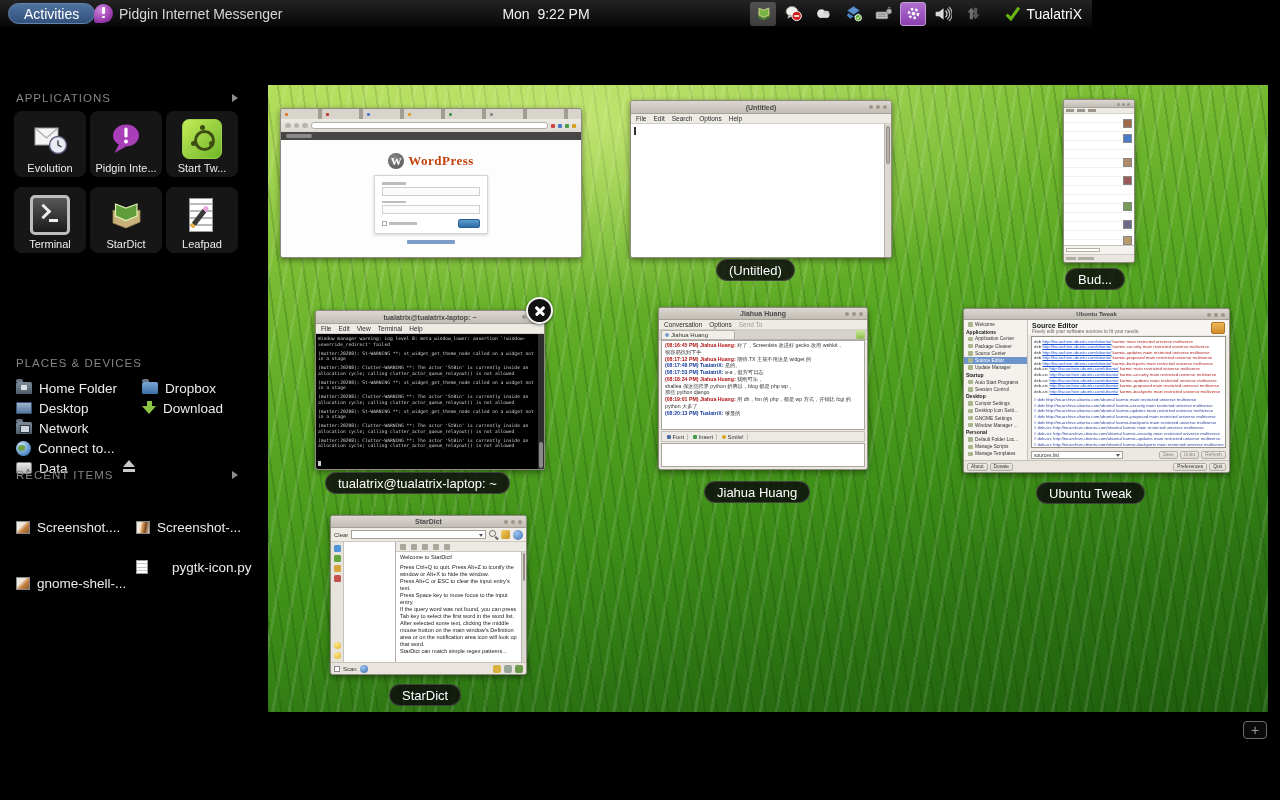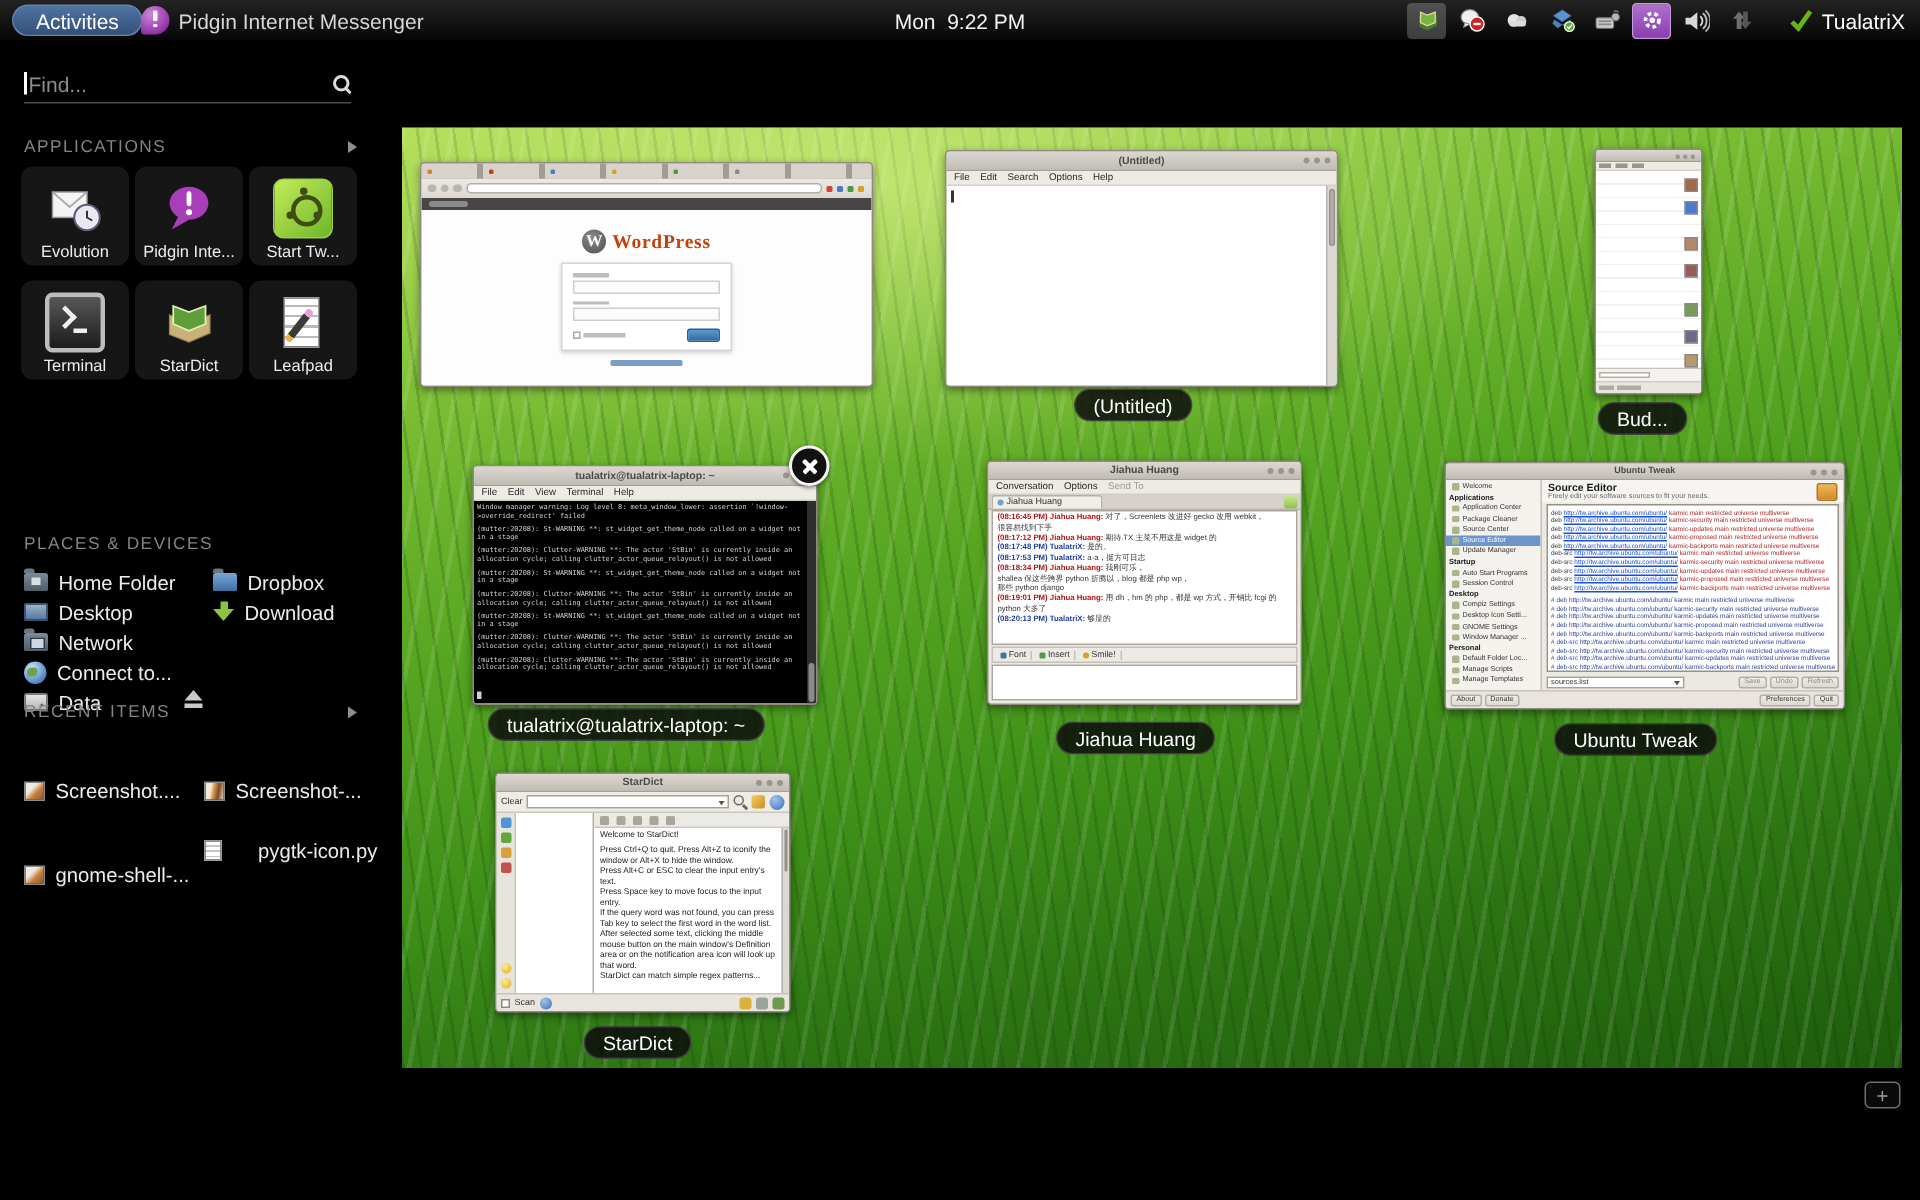--- a/index.html
+++ b/index.html
@@ -1,20 +1,20 @@
 <!DOCTYPE html>
 <html><head>
 <meta charset="utf-8">
 <style>
   * { margin:0; padding:0; box-sizing:border-box; }
   html,body { width:1280px; height:800px; background:#000; font-family:"Liberation Sans","DejaVu Sans",sans-serif; overflow:hidden; }
   #screen { position:relative; width:1280px; height:800px; background:#000; overflow:hidden; }
 
   
-  #top-bar { position:absolute; left:0; top:0; width:1280px; height:27px; background:linear-gradient(#232323,#060606); z-index:50; }
+  #top-bar { position:absolute; left:0; top:0; width:1092px; height:27px; background:linear-gradient(#232323,#060606); z-index:50; }
   #activities { position:absolute; left:8px; top:3px; height:21px; padding:0 15px; border-radius:11px;
     background:linear-gradient(#50739f,#33507c); border:1px solid #6583ab; color:#fff; font-size:14px;
     display:flex; align-items:center; }
   #app-menu { position:absolute; left:94px; top:3px; height:21px; display:flex; align-items:center; gap:6px; color:#d6d6d6; font-size:14px; }
   .pidgin-mini { width:19px; height:19px; border-radius:50% 50% 50% 12%; background:radial-gradient(circle at 35% 30%, #cd86da, #8e2fa5 75%); position:relative; }
   .pidgin-mini::before { content:''; position:absolute; left:8.2px; top:3px; width:2.6px; height:7px; background:#fff; border-radius:1px; }
   .pidgin-mini::after { content:''; position:absolute; left:8.2px; top:11.6px; width:2.6px; height:2.6px; background:#fff; border-radius:50%; }
   #clock { position:absolute; left:0; right:0; top:0; height:27px; display:flex; align-items:center; justify-content:center;
     color:#f2f2f2; font-size:14px; white-space:pre; pointer-events:none; }
   #tray { position:absolute; right:6px; top:0; height:27px; display:flex; align-items:center; }
@@ -313,25 +313,20 @@
       <div id="user-menu">
         <svg width="17" height="17" viewBox="0 0 16 16">
             <path d="M2.5 9 L6.5 13 L14 2.5" stroke="#67b514" stroke-width="3" fill="none"></path>
           </svg>
         <span>TualatriX</span>
       </div>
     </div>
   </header>
 
   <aside id="sidebar">
-    <div id="search-row">
-      <span class="caret"></span>
-      <input id="search-input" placeholder="Find..." style="">
-      <span class="mag"></span>
-    </div>
 
     <div class="side-header" id="hdr-apps">
       <span>APPLICATIONS</span>
       <span class="arr-r"></span>
     </div>
 
     <div id="app-grid">
       <div class="app-tile">
         <div class="app-ico">
           <svg width="40" height="40" viewBox="0 0 40 40">

